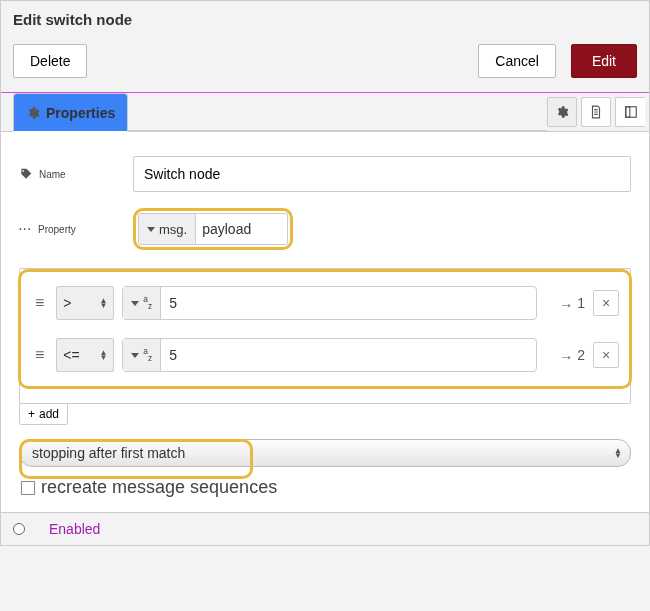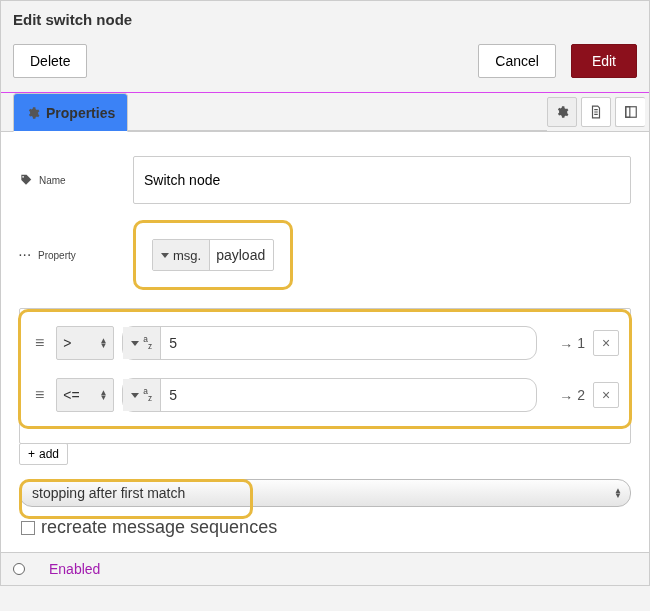--- a/index.html
+++ b/index.html
@@ -93,21 +93,21 @@
   .form-label {
     display: flex;
     align-items: center;
     gap: 6px;
     width: 100px;
     font-size: 10px;
     color: #444;
   }
   .form-input {
     flex: 1;
-    height: 48px;
+    height: 36px;
     border: 1px solid #ccc;
     padding: 0 10px;
     font-size: 14px;
     border-radius: 2px;
     background:#fff;
   }
   .typed-input {
     flex: 1;
     display: flex;
     align-items: stretch;
@@ -128,21 +128,21 @@
   .tri-down {
     width:0;height:0;border-left:4px solid transparent;border-right:4px solid transparent;border-top:5px solid #555;
   }
   .highlight-box {
     border: 3px solid #e8b93f;
     border-radius: 10px;
   }
   .property-wrap { display:flex; align-items:center; gap:14px; margin-bottom:18px;}
   .property-highlight {
     width: 160px;
-    padding: 16px;
+    padding: 2px;
   }
   .rules-box {
     padding: 14px 10px;
     margin: 0 -2px 14px -2px;
   }
   .rule-row {
     display: flex;
     align-items: center;
     gap: 8px;
     margin-bottom: 18px;
@@ -153,21 +153,21 @@
     width: 58px; height: 34px;
     border:1px solid #ccc; background:#efefef;
     display:flex; align-items:center; justify-content:space-between;
     padding:0 6px; border-radius:2px; cursor:pointer;
   }
   .updown {
     display:flex; flex-direction:column; line-height:5px; font-size:8px; color:#555;
   }
   .rule-input {
     flex:1; display:flex; align-items:stretch; height:34px;
-    border:1px solid #ccc; border-radius:11px; background:#fff;
+    border:1px solid #ccc; border-radius:4px; background:#fff;
   }
   .rule-type-btn {
     display:flex; align-items:center; gap:4px; padding:0 8px;
     background:#efefef; border-right:1px solid #ccc; cursor:pointer;
   }
   .az { font-size:10px; line-height:8px; color:#444; }
   .rule-val { flex:1; padding:0 8px; display:flex; align-items:center;}
   .output-num { width:40px; text-align:right; color:#555; font-size:14px;}
   .remove-btn {
     width:26px;height:26px;border:1px solid #ccc;background:#fff;

